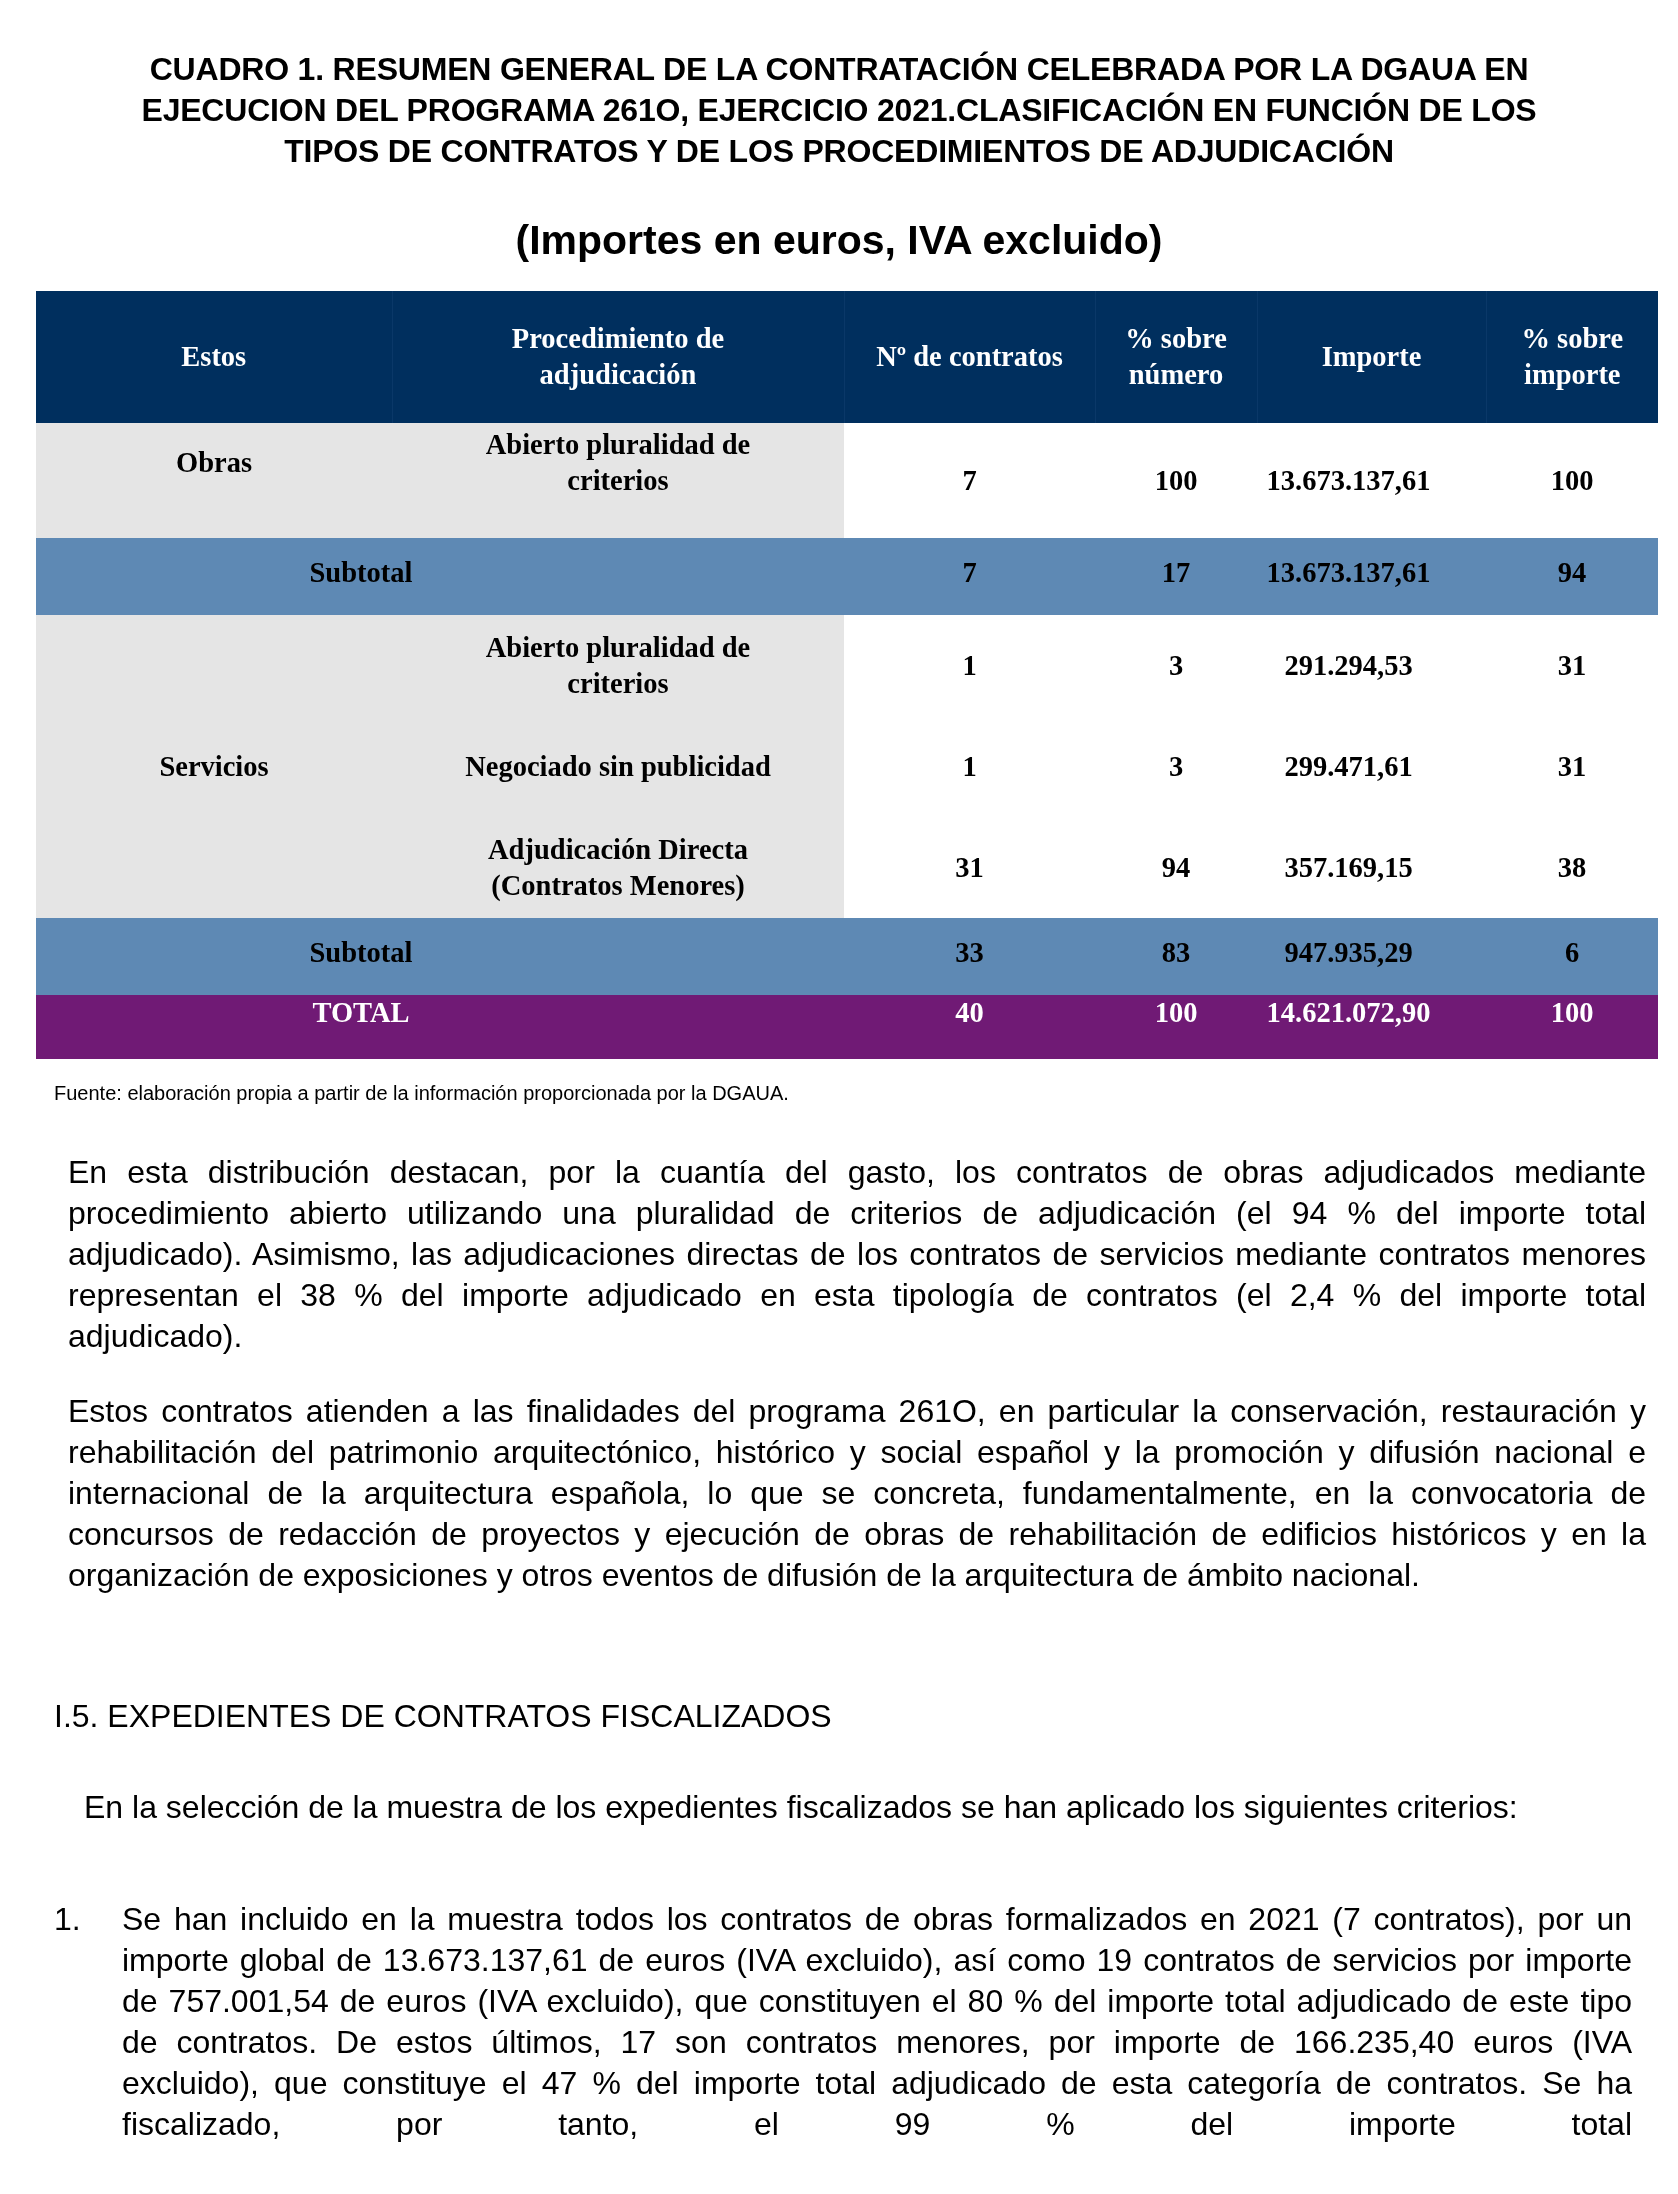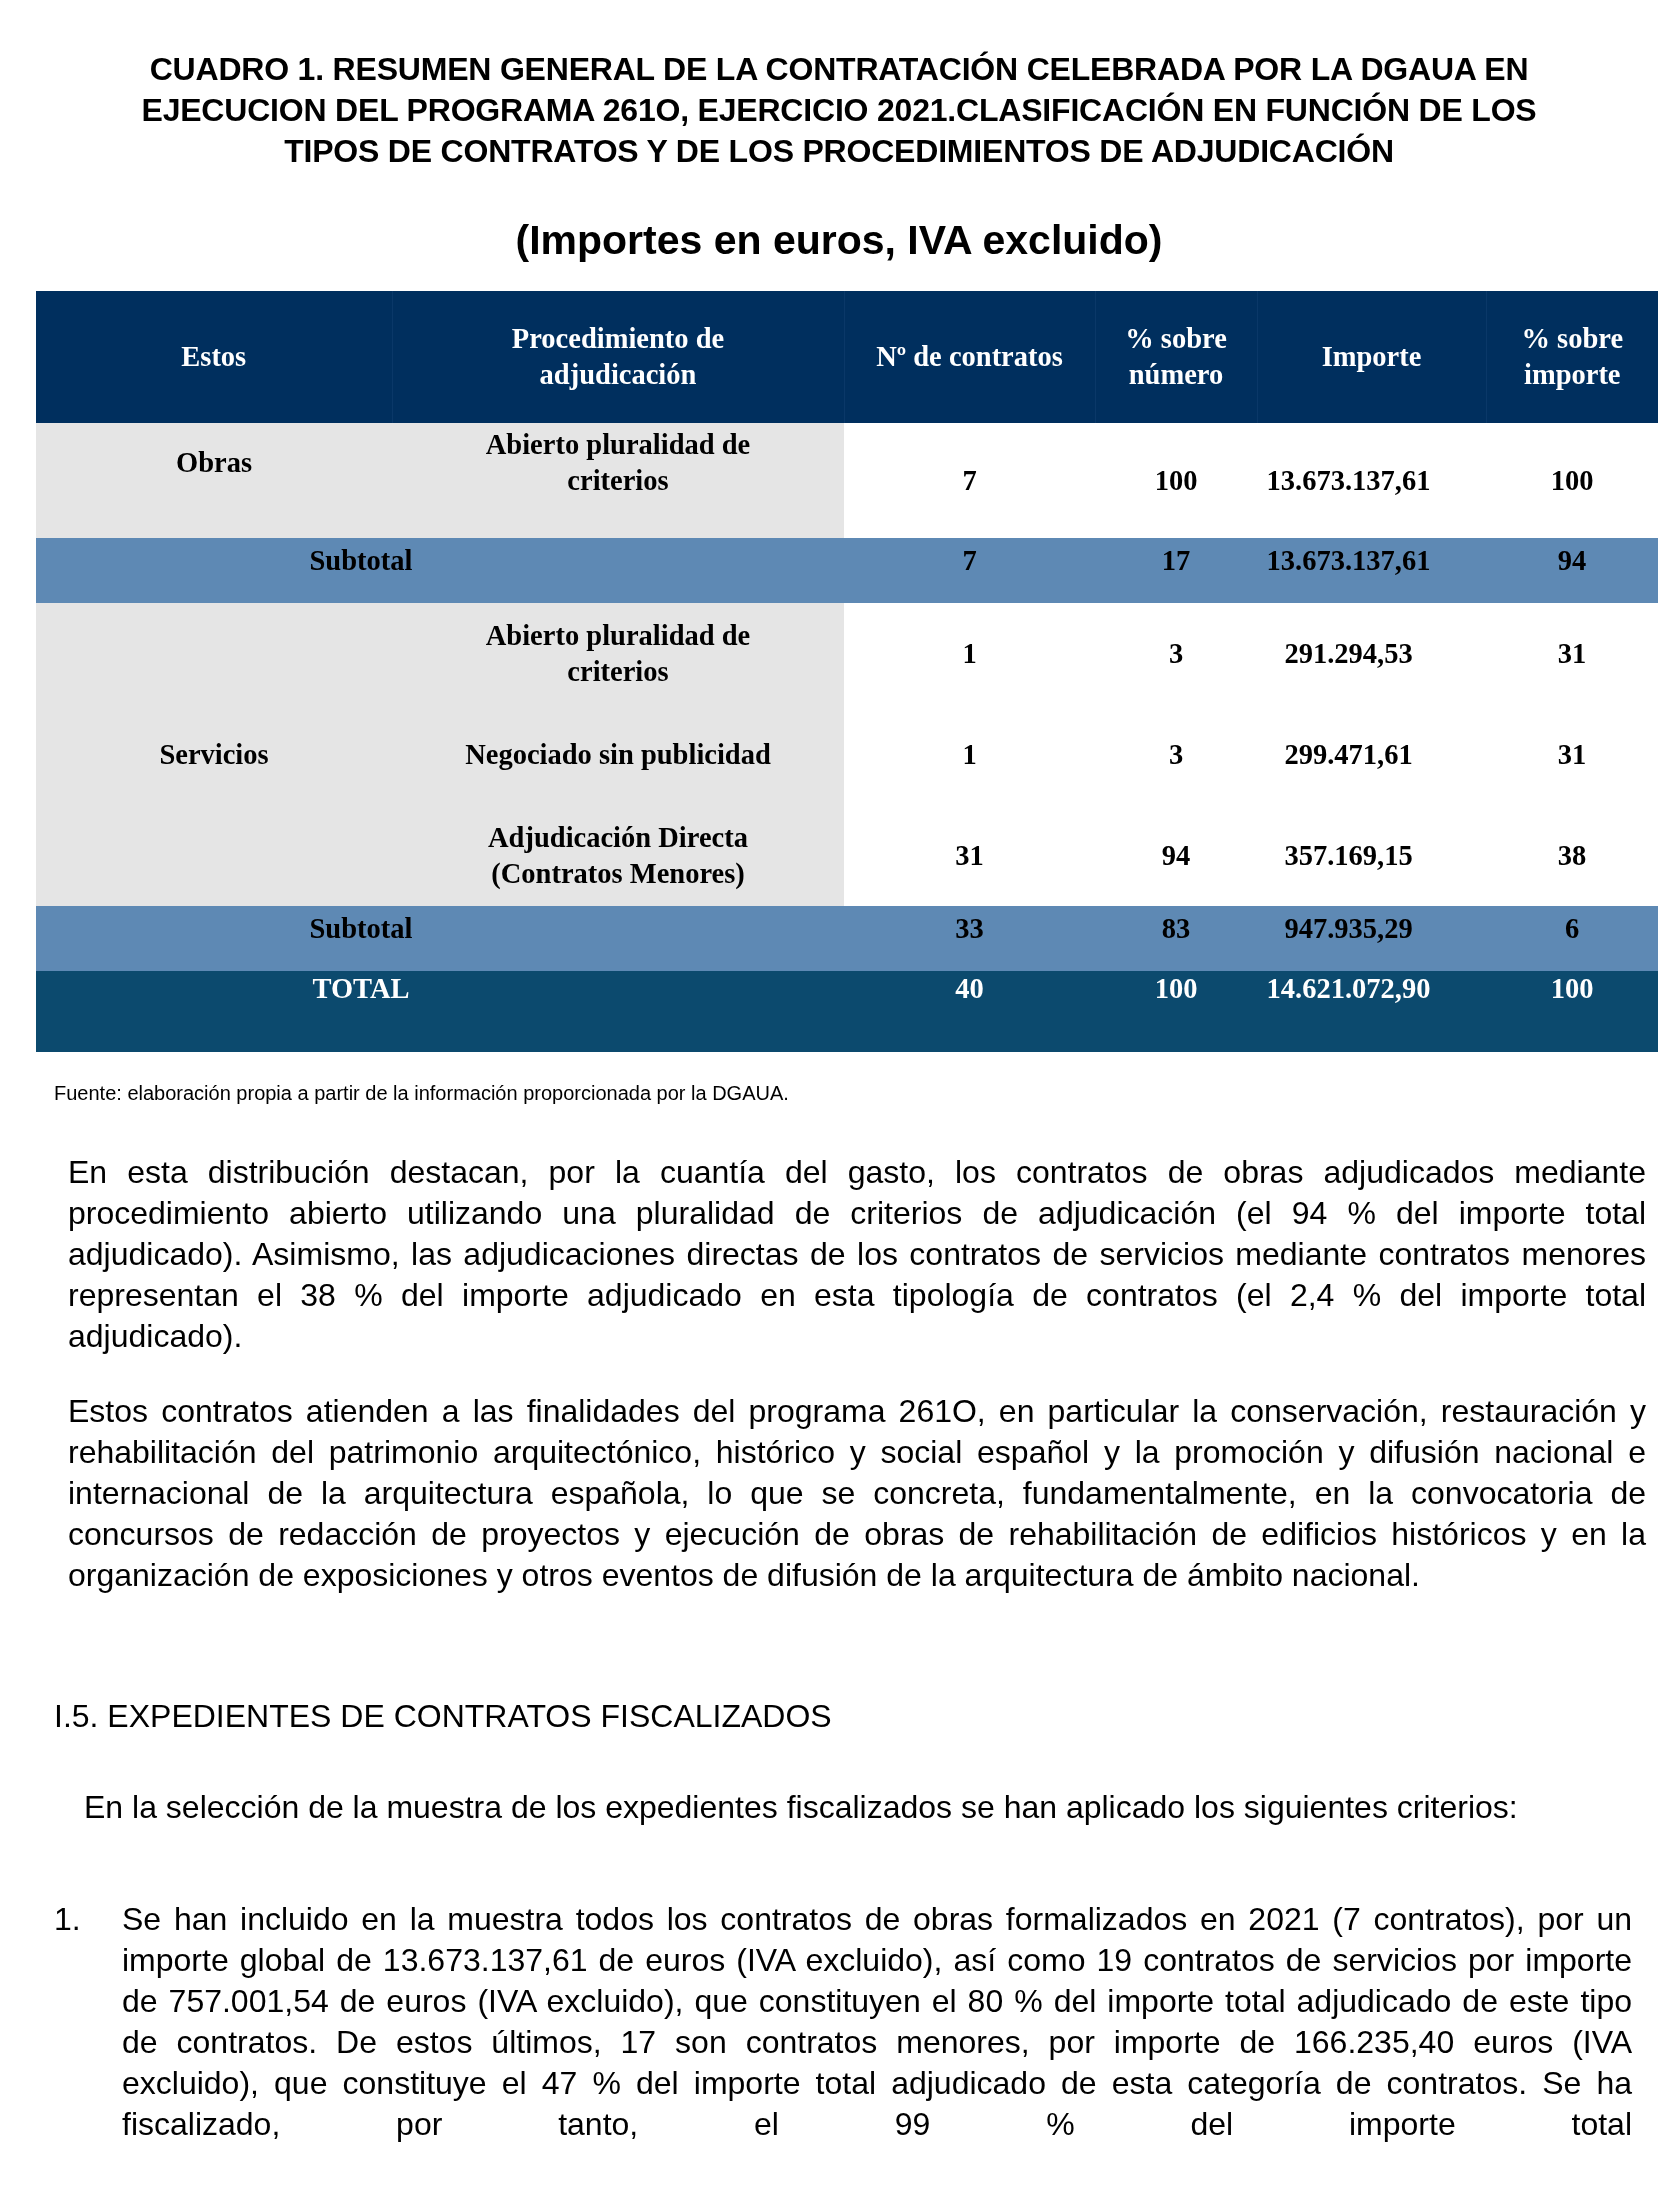--- a/index.html
+++ b/index.html
@@ -23,23 +23,23 @@
   }
   table.summary td, table.summary th {
     padding: 0; text-align: center; vertical-align: middle; line-height: 36px;
   }
   .col-tipo { width: 356px; } .col-proc { width: 452px; } .col-num { width: 251px; }
   .col-pnum { width: 162px; } .col-imp { width: 229px; } .col-pimp { width: 172px; }
   tr.head th { background: #002f5e; color: #fff; height: 132px; font-weight: bold; border-right: 0.8px solid #0a3868; }
   tr.head th:last-child { border-right: none; }
   td.gray { background: #e5e5e5; }
   td.white { background: #ffffff; }
-  tr.sub td { background: #5e89b4; color: #000; height: 60px; vertical-align: top; padding-top: 5px; }
+  tr.sub td { background: #5e89b4; color: #000; height: 60px; vertical-align: top; padding-top: 17px; }
   tr.sub td .t { display: block; margin-top: 0; }
-  tr.total td { background: #0c4a6e; color: #fff; height: 81px; vertical-align: top; }
+  tr.total td { background: #701a75; color: #fff; height: 64px; vertical-align: top; }
   td.amount { text-align: right; padding-right: 66px; }
   td.amount-total { text-align: right; padding-right: 19px; }
   tr.obras td { height: 115px; }
   tr.serv td { height: 101px; }
   .cellpos-top { position: relative; top: -17.4px; }
   .source {
     position: absolute; left: 54px; top: 1077px;
     font-size: 20px; line-height: 32px;
   }
   .para {

